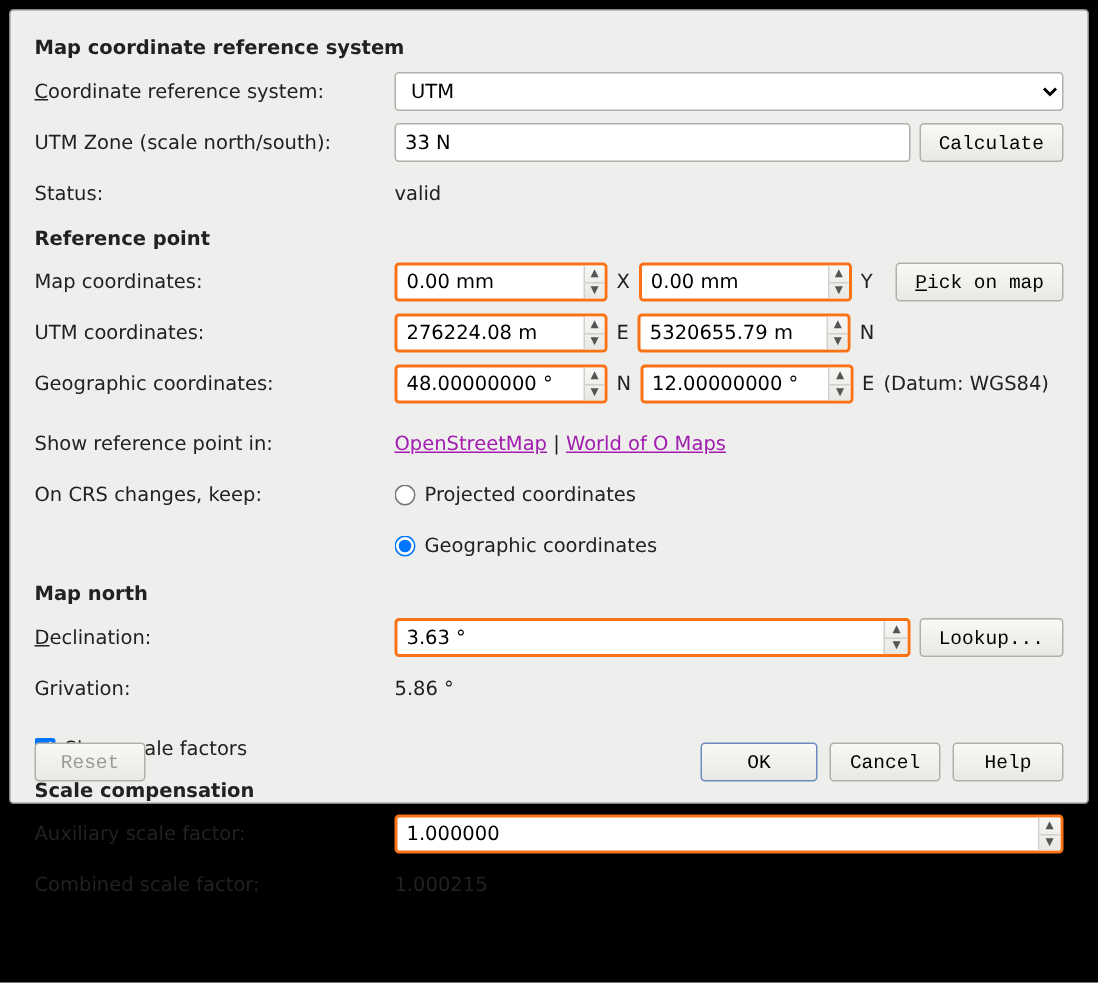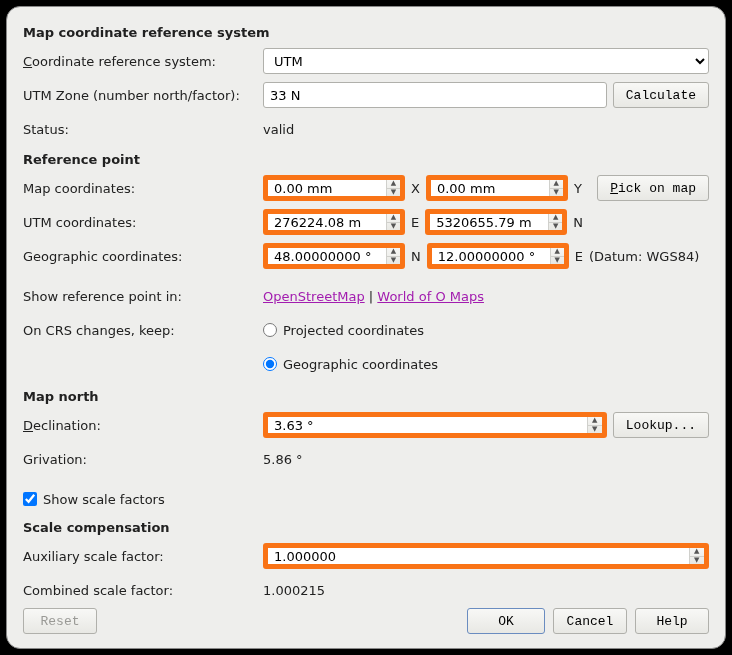--- a/index.html
+++ b/index.html
@@ -9,23 +9,23 @@
   font-size: 13px;
   color: #212121;
   width: 732px;
   height: 655px;
   overflow: hidden;
 }
 .window {
   background: #eeeeec;
   margin: 6px;
   width: 720px;
-  height: 643px;
+  height: 530px;
   border: 1px solid #888;
-  border-radius: 14px;
+  border-radius: 3px;
   padding: 14px 16px;
   position: relative;
 }
 .section-title {
   font-weight: bold;
   font-size: 13px;
   margin-bottom: 8px;
   margin-top: 4px;
 }
 .row {
@@ -67,21 +67,21 @@
   cursor: pointer;
   white-space: nowrap;
 }
 .btn:disabled {
   color: #9a9a96;
   cursor: default;
 }
 .spin {
   display: flex;
   align-items: stretch;
-  border: 5px solid #f97316;
+  border: 2px solid #f97316;
   border-radius: 3px;
   background: #fff;
   height: 26px;
   overflow: hidden;
 }
 .spin input {
   border: none;
   outline: none;
   padding: 0 6px;
   font-size: 13px;
@@ -142,21 +142,21 @@
   <div class="row">
     <div class="label-col"><span class="u">C</span><span>oordinate reference system:</span></div>
     <div class="value-col">
       <select>
         <option>UTM</option>
       </select>
     </div>
   </div>
 
   <div class="row">
-    <div class="label-col">UTM Zone (number north/factor):</div>
+    <div class="label-col">UTM Zone (scale north/south):</div>
     <div class="value-col">
       <input type="text" style="flex: 1 1 0%;" value="33 N">
       <button class="btn">Calculate</button>
     </div>
   </div>
 
   <div class="row">
     <div class="label-col">Status:</div>
     <div class="value-col static-text">valid</div>
   </div>

